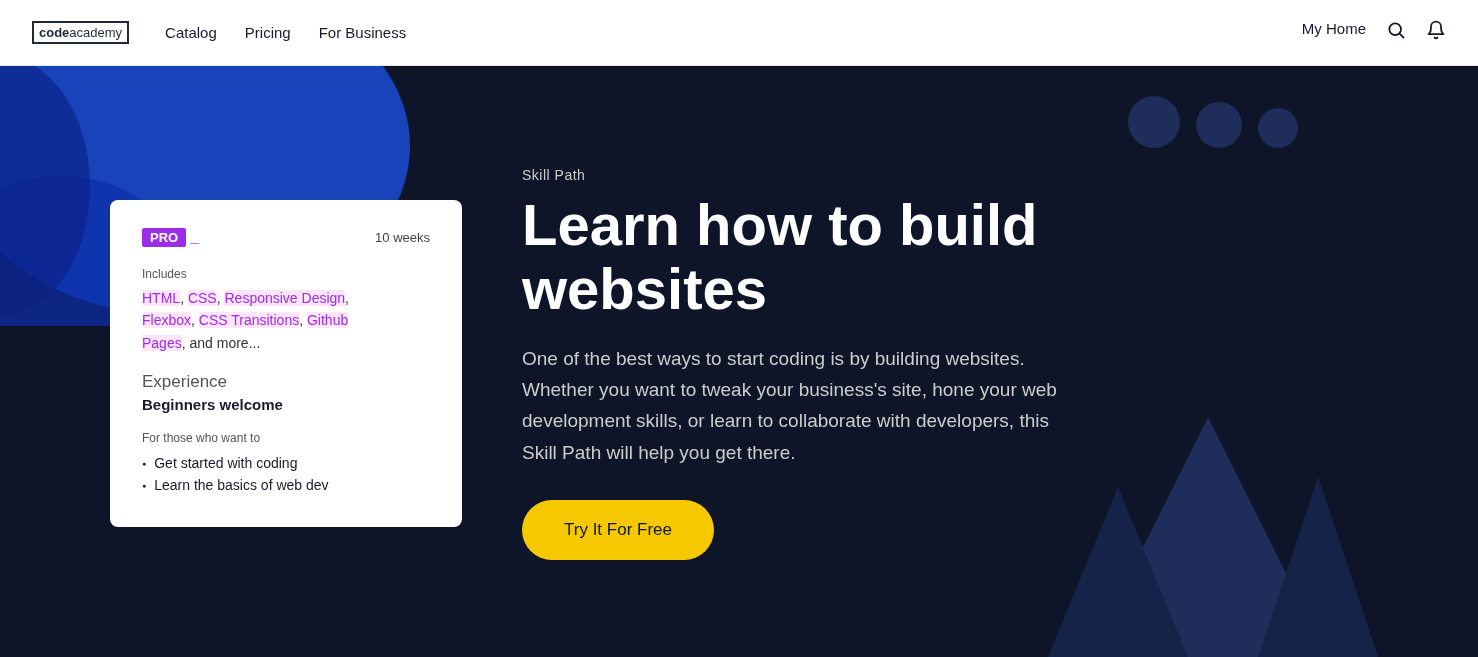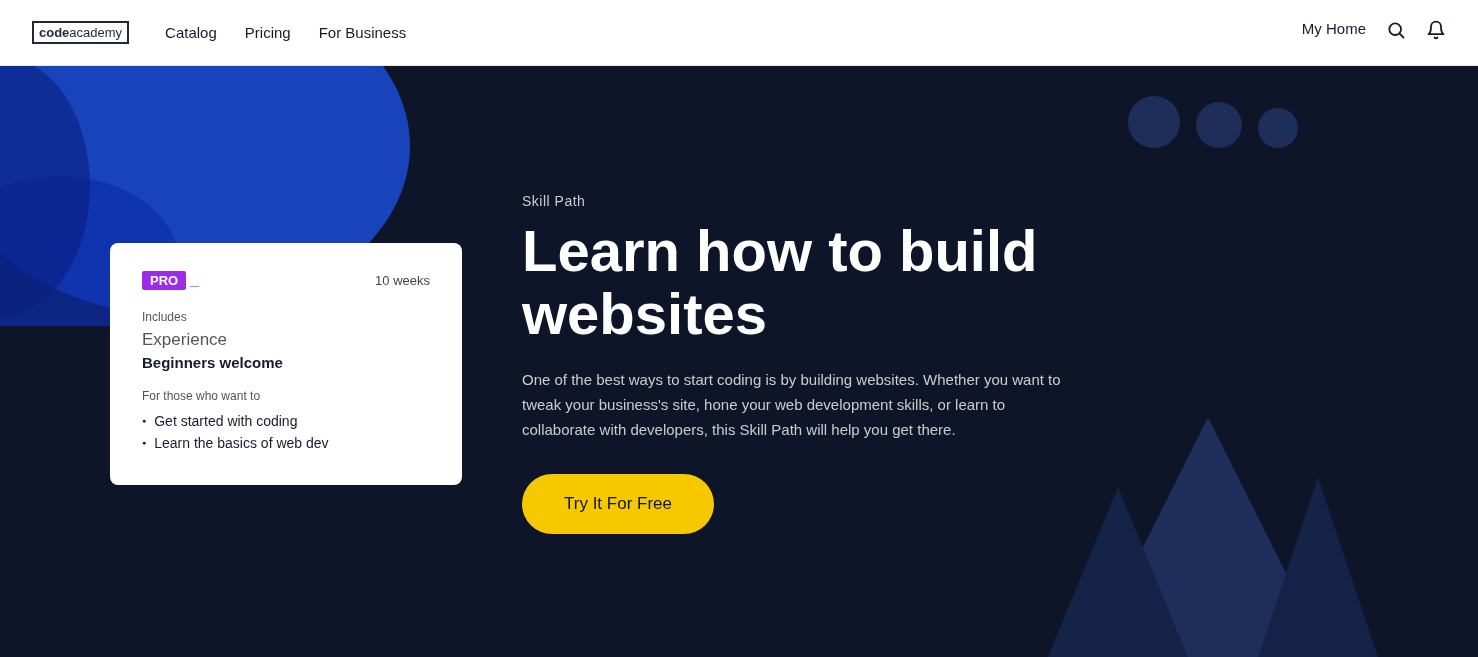--- a/index.html
+++ b/index.html
@@ -207,21 +207,21 @@
       letter-spacing: 0.5px;
     }
     .hero-title {
       font-size: 58px;
       font-weight: 800;
       line-height: 1.1;
       color: #fff;
       margin-bottom: 22px;
     }
     .hero-desc {
-      font-size: 15px;
+      font-size: 19px;
       color: #ccc;
       line-height: 1.65;
       max-width: 560px;
       margin-bottom: 32px;
     }
     .cta-button {
       background: #f5c800;
       color: #0f172a;
       border: none;
       border-radius: 30px;
@@ -289,20 +289,28 @@
   </div>
 
   <div class="card">
     <div class="card-header">
       <div>
         <span class="pro-badge">PRO</span><span class="pro-cursor">_</span>
       </div>
       <span class="weeks-label">10 weeks</span>
     </div>
     <div class="card-section-label">Includes</div>
+    <div class="card-topics">
+      <a class="topic-link">HTML</a>,
+      <a class="topic-link">CSS</a>,
+      <a class="topic-link">Responsive Design</a>,<br>
+      <a class="topic-link">Flexbox</a>,
+      <a class="topic-link">CSS Transitions</a>,
+      <a class="topic-link">Github<br>Pages</a><span>, and more...</span>
+    </div>
     <div class="card-experience-label">Experience</div>
     <div class="card-experience-value">Beginners welcome</div>
     <div class="card-for-label">For those who want to</div>
     <ul class="card-bullets">
       <li>Get started with coding</li>
       <li>Learn the basics of web dev</li>
     </ul>
   </div>
 
   <div class="hero-content">

